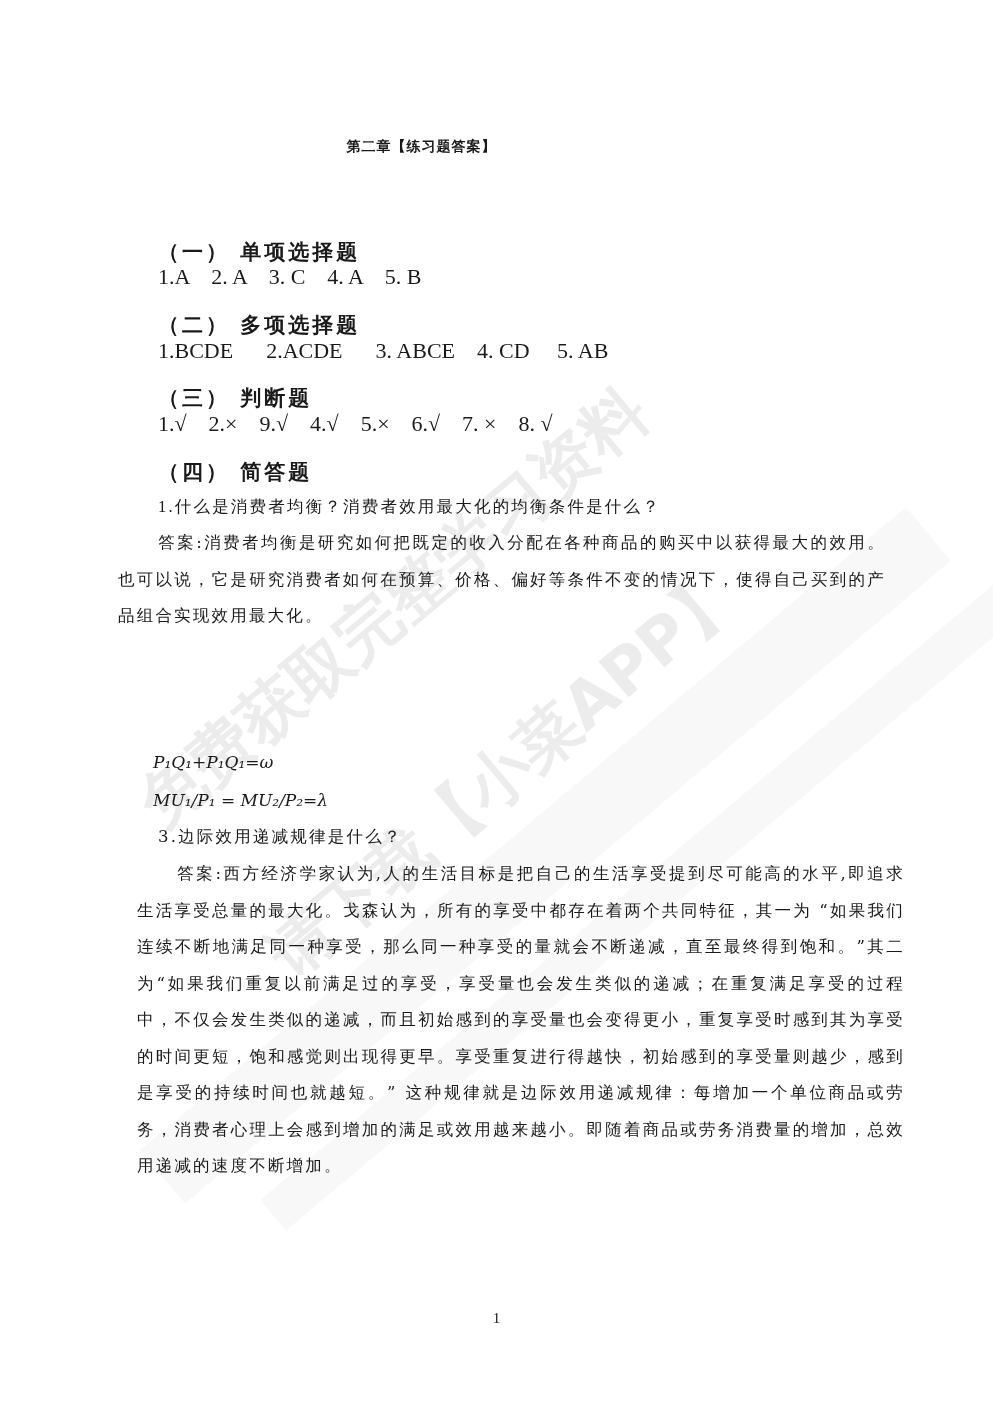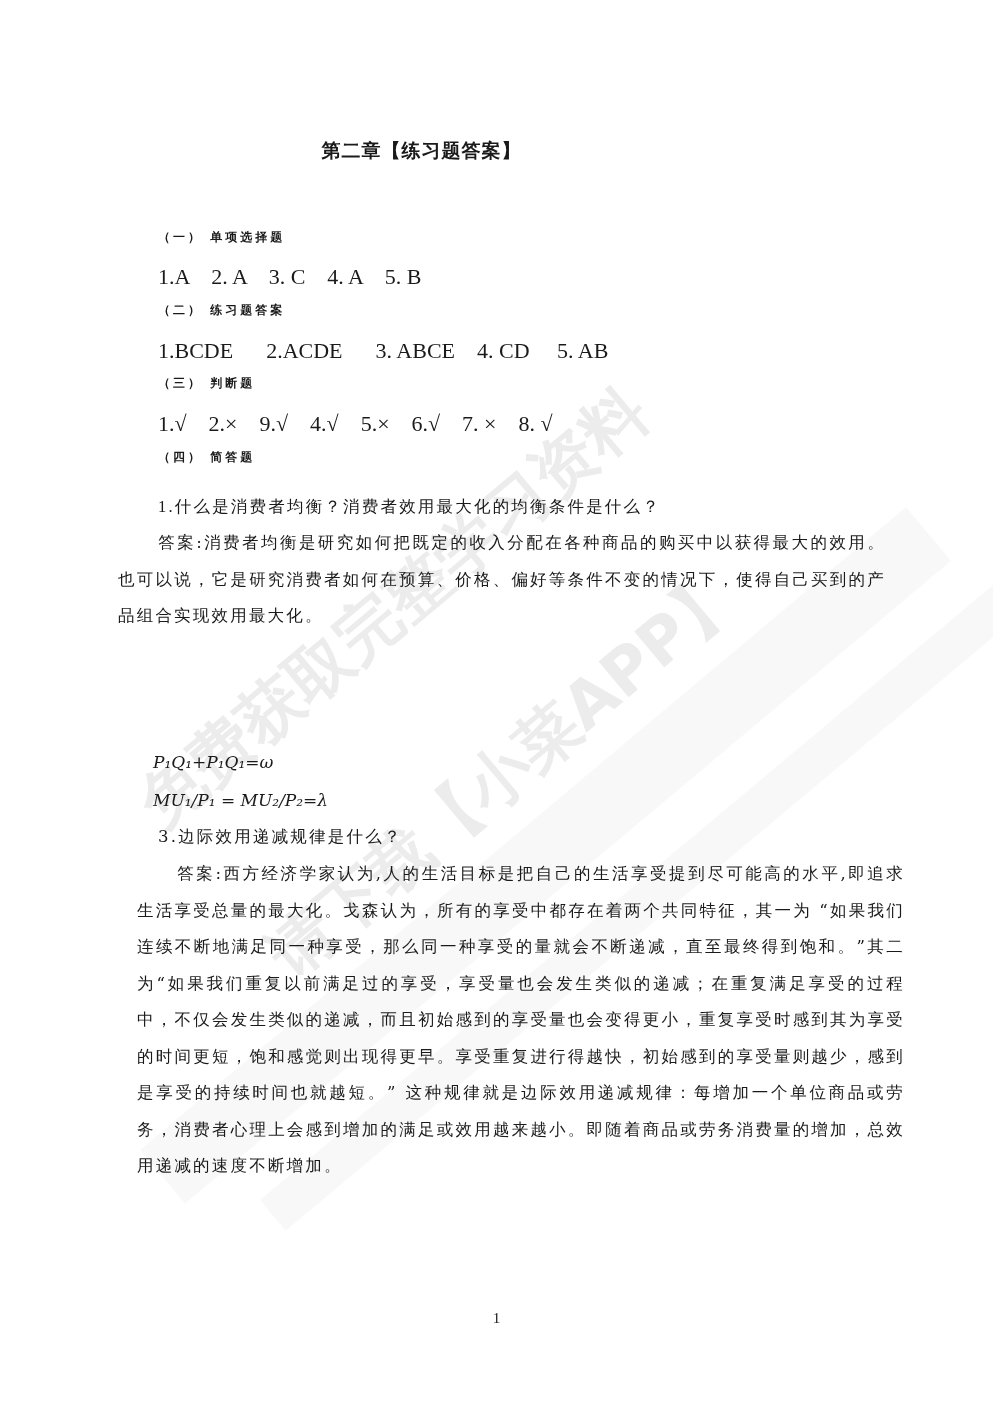--- a/index.html
+++ b/index.html
@@ -1,21 +1,21 @@
 <!DOCTYPE html>
 <html><head>
 <meta charset="utf-8">
 <style>
   html, body { margin: 0; padding: 0; background: #ffffff; }
   body { width: 993px; height: 1404px; position: relative; overflow: hidden;
          font-family: "DejaVu Serif", "Liberation Serif", serif; color: #1a1a1a; }
   .page { position: absolute; left: 0; top: 0; width: 993px; height: 1404px; }
   .title { position: absolute; top: 138px; left: 0; width: 843px; text-align: center;
-           font-family: "DejaVu Sans", "Liberation Sans", sans-serif; font-size: 19px; font-weight: bold; letter-spacing: 1px; }
-  .sec { position: absolute; left: 158px; font-size: 12px; font-weight: bold; letter-spacing: 3px; }
+           font-family: "DejaVu Sans", "Liberation Sans", sans-serif; font-size: 14px; font-weight: bold; letter-spacing: 1px; }
+  .sec { position: absolute; left: 158px; font-size: 21px; font-weight: bold; letter-spacing: 3px; margin-top: 9px; }
   .ans-row { position: absolute; left: 158px; font-family: "Liberation Serif", serif; font-size: 22px; white-space: pre; }
   .para { position: absolute; left: 118px; width: 768px; font-size: 16.5px; line-height: 36.5px;
           letter-spacing: 2.2px; text-align: justify; }
   .para .indent { display: inline-block; width: 40px; }
   .q { position: absolute; left: 158px; font-size: 16.5px; letter-spacing: 2.2px; }
   .formula { position: absolute; left: 153px; font-family: "DejaVu Serif", serif; font-size: 17px; font-style: italic; }
   .pagenum { position: absolute; top: 1310px; left: 0; width: 993px; text-align: center; font-family: "Liberation Serif", serif; font-size: 15px; }
   .watermark { position: absolute; left: 120px; top: 780px; transform: rotate(-40deg); transform-origin: left top;
                color: rgba(120,120,120,0.14); font-family: "DejaVu Sans", sans-serif; font-weight: bold; font-size: 64px; white-space: nowrap; pointer-events: none; }
   .watermark2 { position: absolute; left: 250px; top: 930px; transform: rotate(-40deg); transform-origin: left top;
@@ -30,21 +30,21 @@
   <div class="stripe" style="left:140px;top:1150px;width:1000px;height:70px;"></div>
   <div class="stripe" style="left:260px;top:1200px;width:1000px;height:40px;"></div>
   <div class="watermark">免费获取完整学习资料</div>
   <div class="watermark2">请下载【小菜APP】</div>
 
   <div class="title">第二章【练习题答案】</div>
 
   <div class="sec" style="top:229px;">（一） 单项选择题</div>
   <div class="ans-row" style="top:264px;">1.A    2. A    3. C    4. A    5. B</div>
 
-  <div class="sec" style="top:302px;">（二） 练习题答案</div>
+  <div class="sec" style="top:302px;">（二） 多项选择题</div>
   <div class="ans-row" style="top:338px;">1.BCDE      2.ACDE      3. ABCE    4. CD     5. AB</div>
 
   <div class="sec" style="top:375px;">（三） 判断题</div>
   <div class="ans-row" style="top:411px;">1.√    2.×    9.√    4.√    5.×    6.√    7. ×    8. √</div>
 
   <div class="sec" style="top:449px;">（四） 简答题</div>
 
   <div class="q" style="top:496px;font-family:Liberation Serif, serif;">1.什么是消费者均衡？消费者效用最大化的均衡条件是什么？</div>
 
   <div class="para" style="top:525px;">

